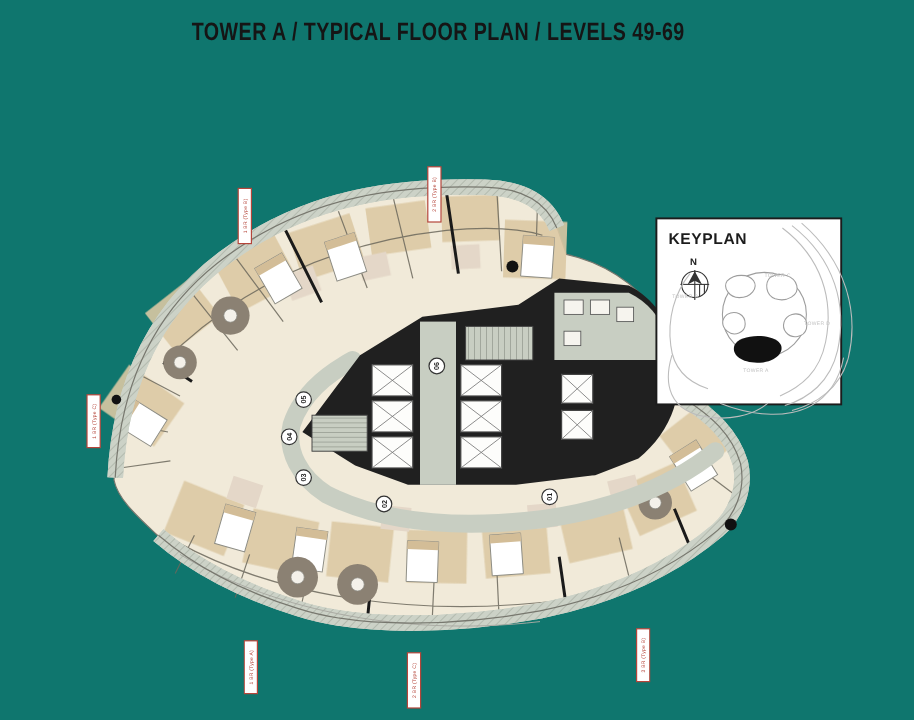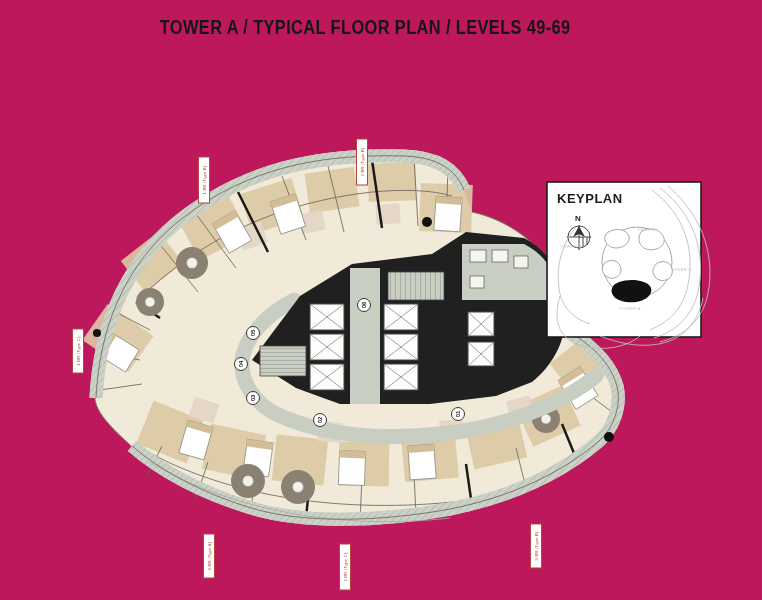--- a/index.html
+++ b/index.html
@@ -1,16 +1,16 @@
 <!DOCTYPE html>
 <html><head>
 <meta charset="utf-8">
 <style>
   html,body{margin:0;padding:0;background:#ffffff;}
-  #canvas{position:relative;width:762px;height:600px;background:#be185d;overflow:hidden;
+  #canvas{position:relative;width:762px;height:600px;background:#0f766e;overflow:hidden;
           font-family:"Liberation Sans",sans-serif;}
   #page-title{position:absolute;top:15px;left:50%;transform:translateX(-53%) scaleX(.78);
               transform-origin:center;font-size:21px;font-weight:700;color:#151515;
               letter-spacing:.5px;white-space:nowrap;}
   svg{position:absolute;left:0;top:0;}
   .kp-title{font-size:13px;font-weight:700;fill:#1c1c1c;letter-spacing:.5px;}
   .kp-n{font-size:8px;font-weight:700;fill:#222;}
   .kp-lbl{font-size:4.2px;fill:#c2c2c2;letter-spacing:.3px;}
   .badge-txt{font-size:6px;font-weight:700;fill:#222;}
   .tag-txt{font-size:4.2px;fill:#b5453a;letter-spacing:.2px;}

